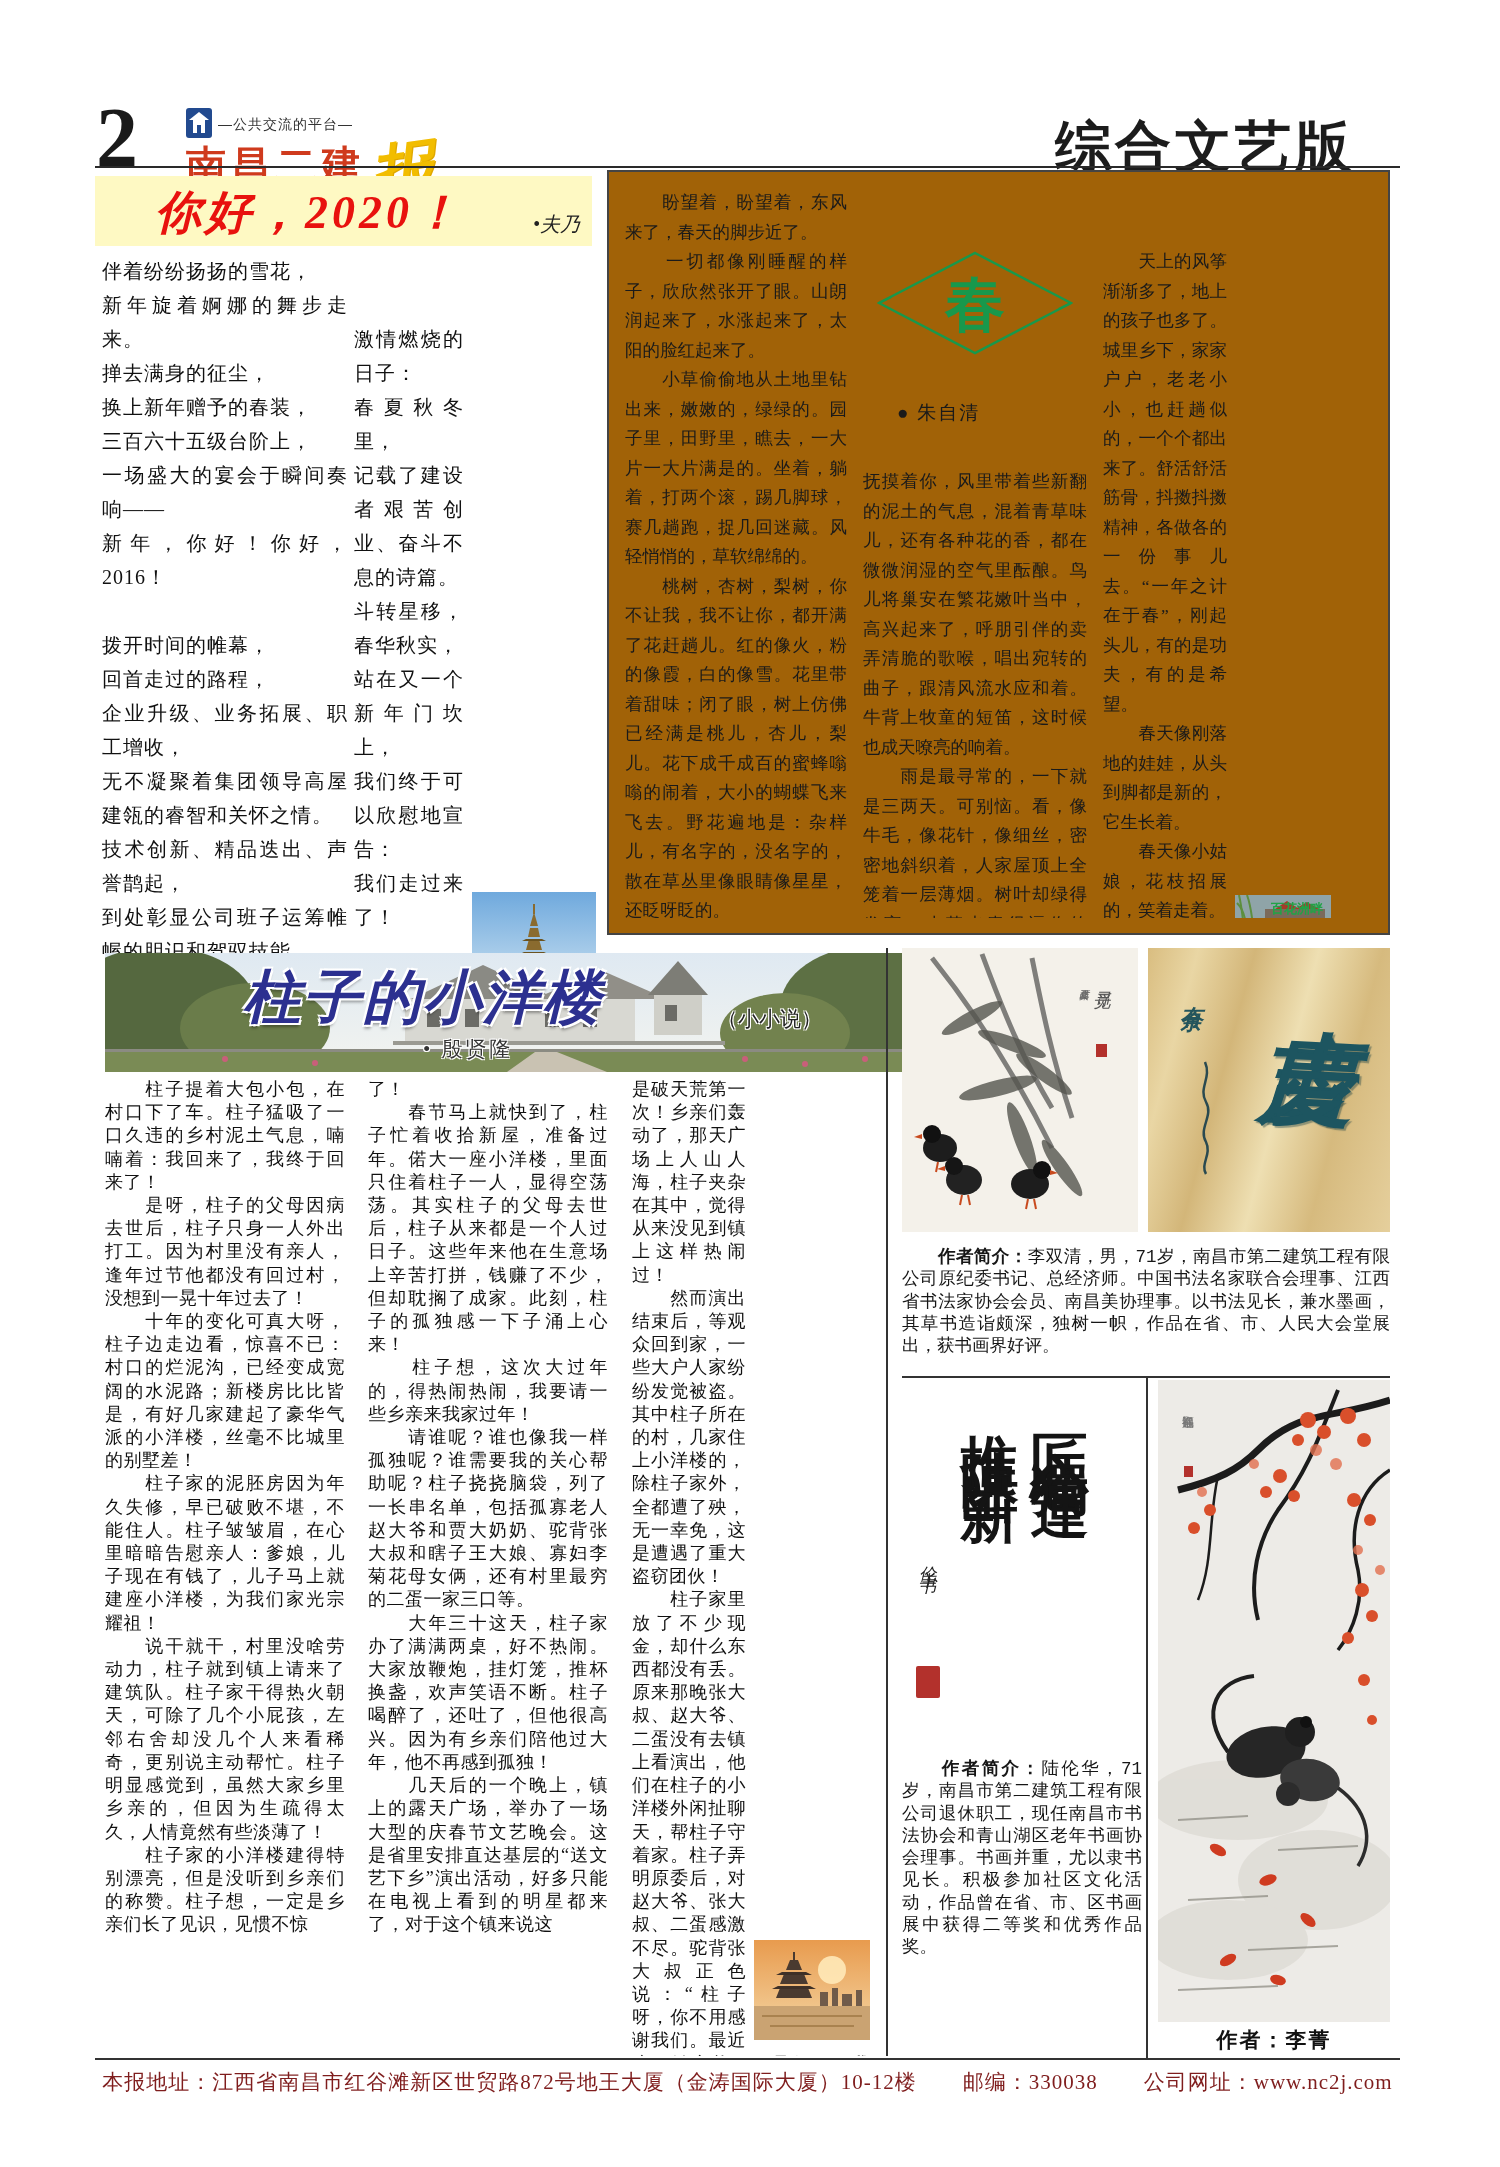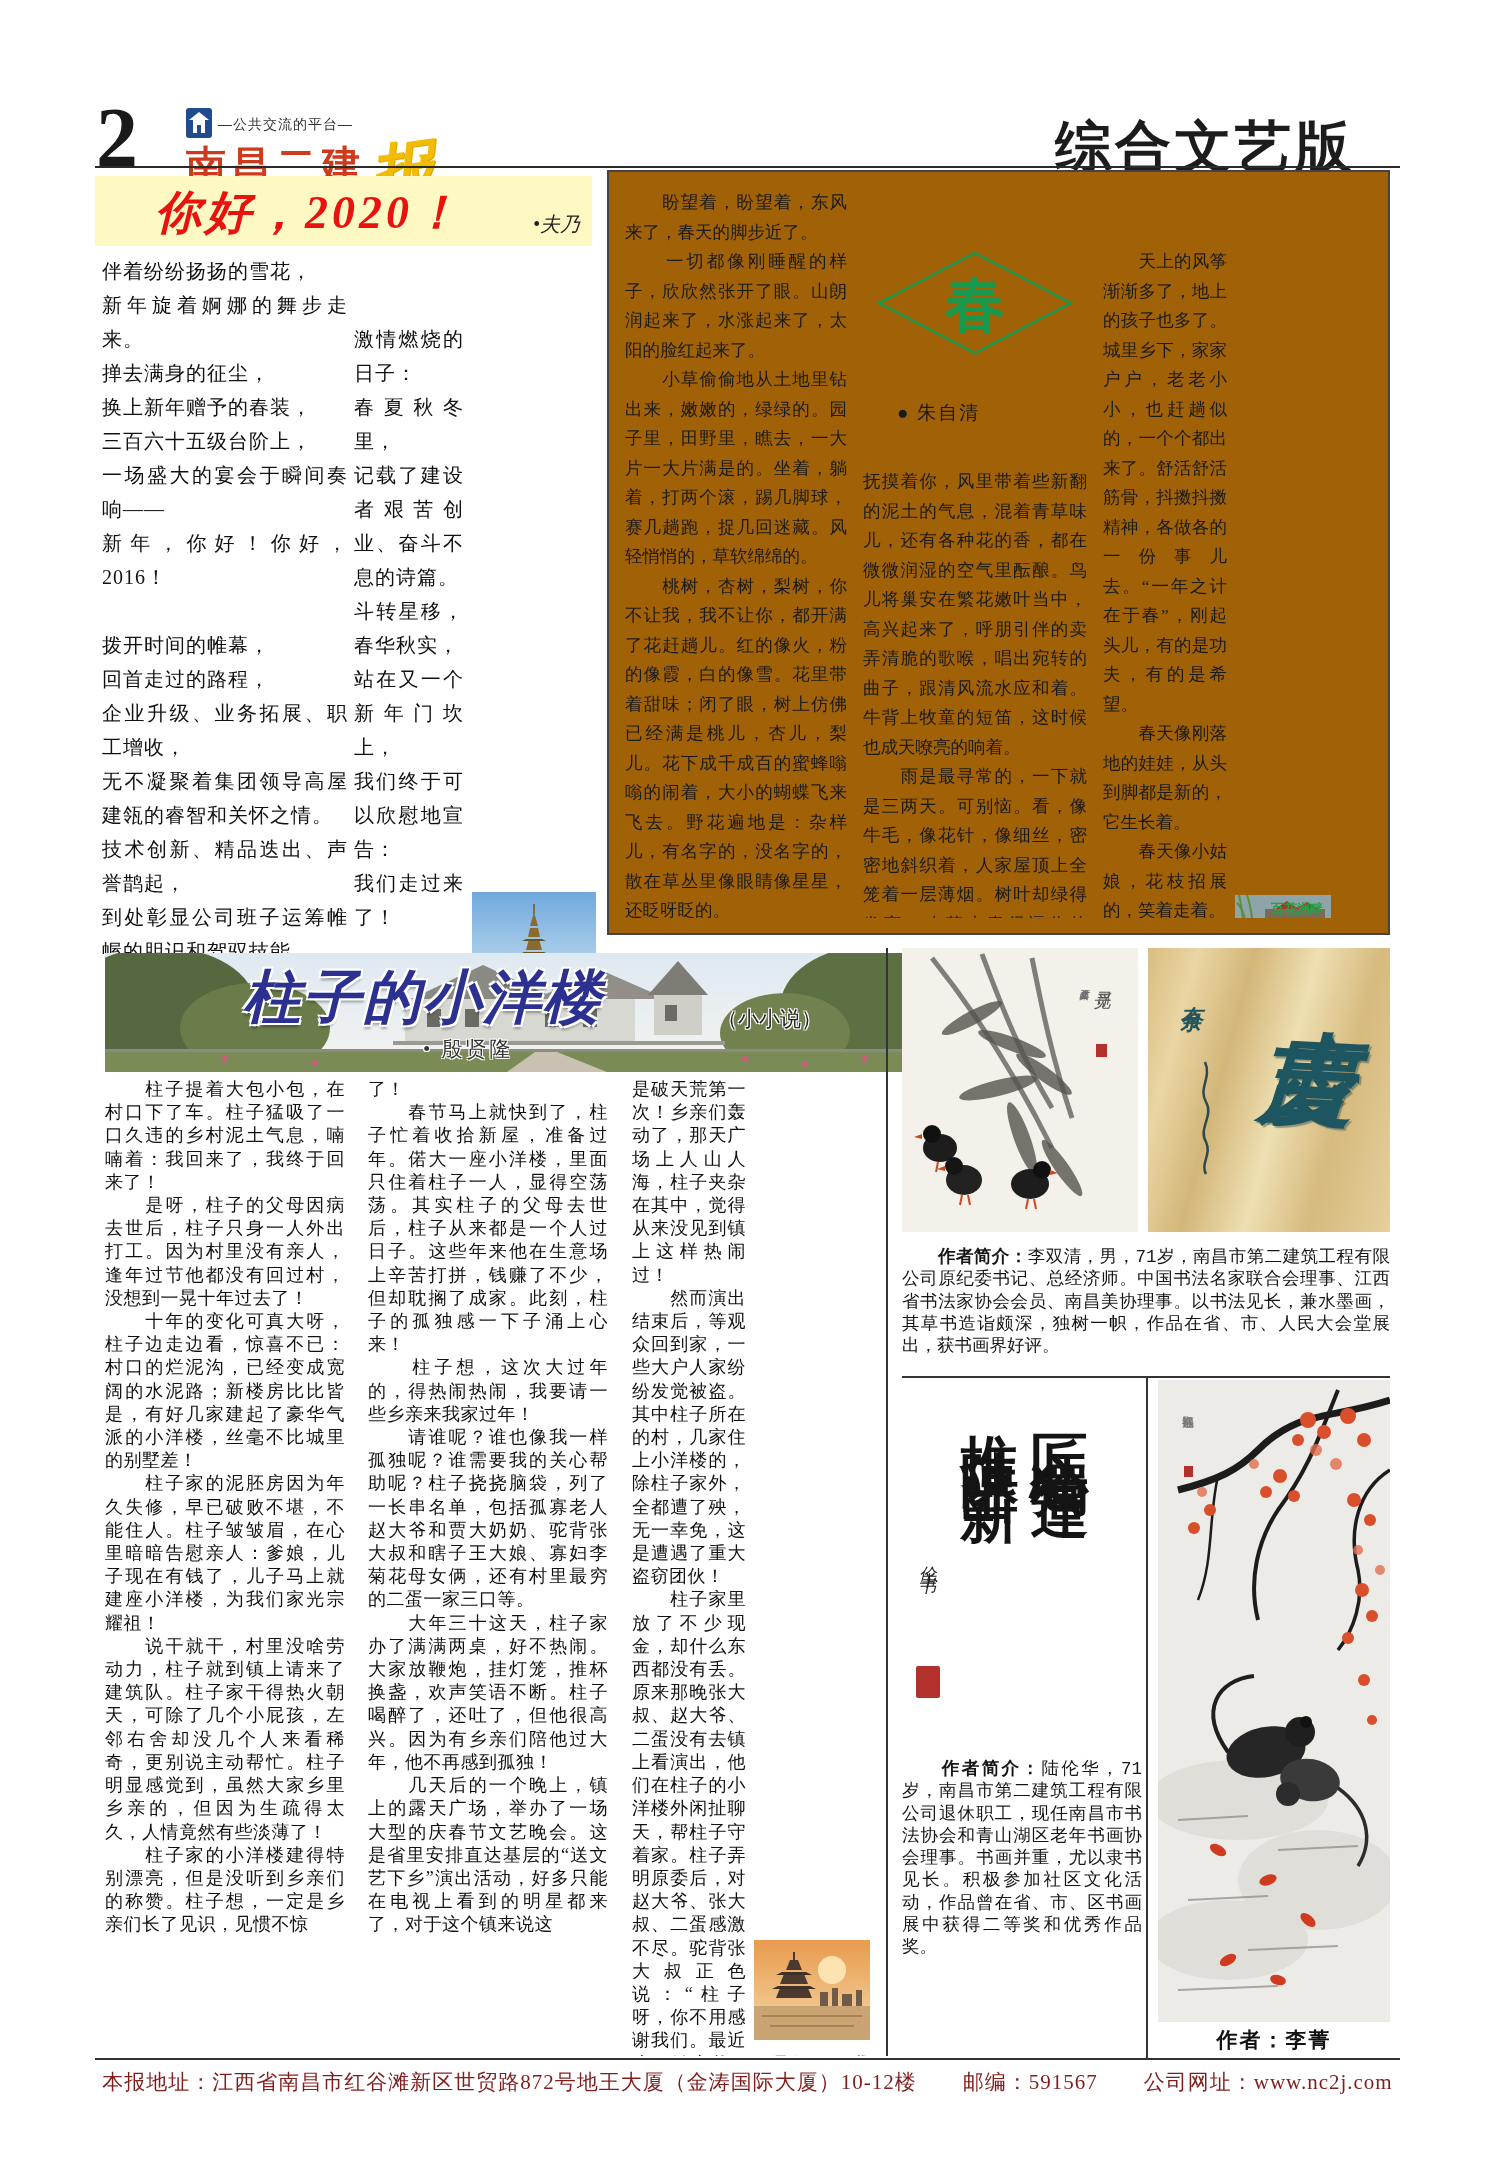--- a/index.html
+++ b/index.html
@@ -456,17 +456,17 @@
   </div>
   <div class="abs art-caption">作者：李菁</div>
 
   <div class="abs bio bio2">
     <span>　　</span><b>作者简介：</b><span>陆伦华，71岁，南昌市第二建筑工程有限公司退休职工，现任南昌市书法协会和青山湖区老年书画协会理事。书画并重，尤以隶书见长。积极参加社区文化活动，作品曾在省、市、区书画展中获得二等奖和优秀作品奖。</span>
   </div>
 
   <div class="abs footer-rule"></div>
   <div class="abs footer">
     <span>本报地址：江西省南昌市红谷滩新区世贸路872号地王大厦（金涛国际大厦）10-12楼</span>
-    <span>邮编：591567</span>
+    <span>邮编：330038</span>
     <span>公司网址：www.nc2j.com</span>
   </div>
 
 </div>
 
 </body></html>

